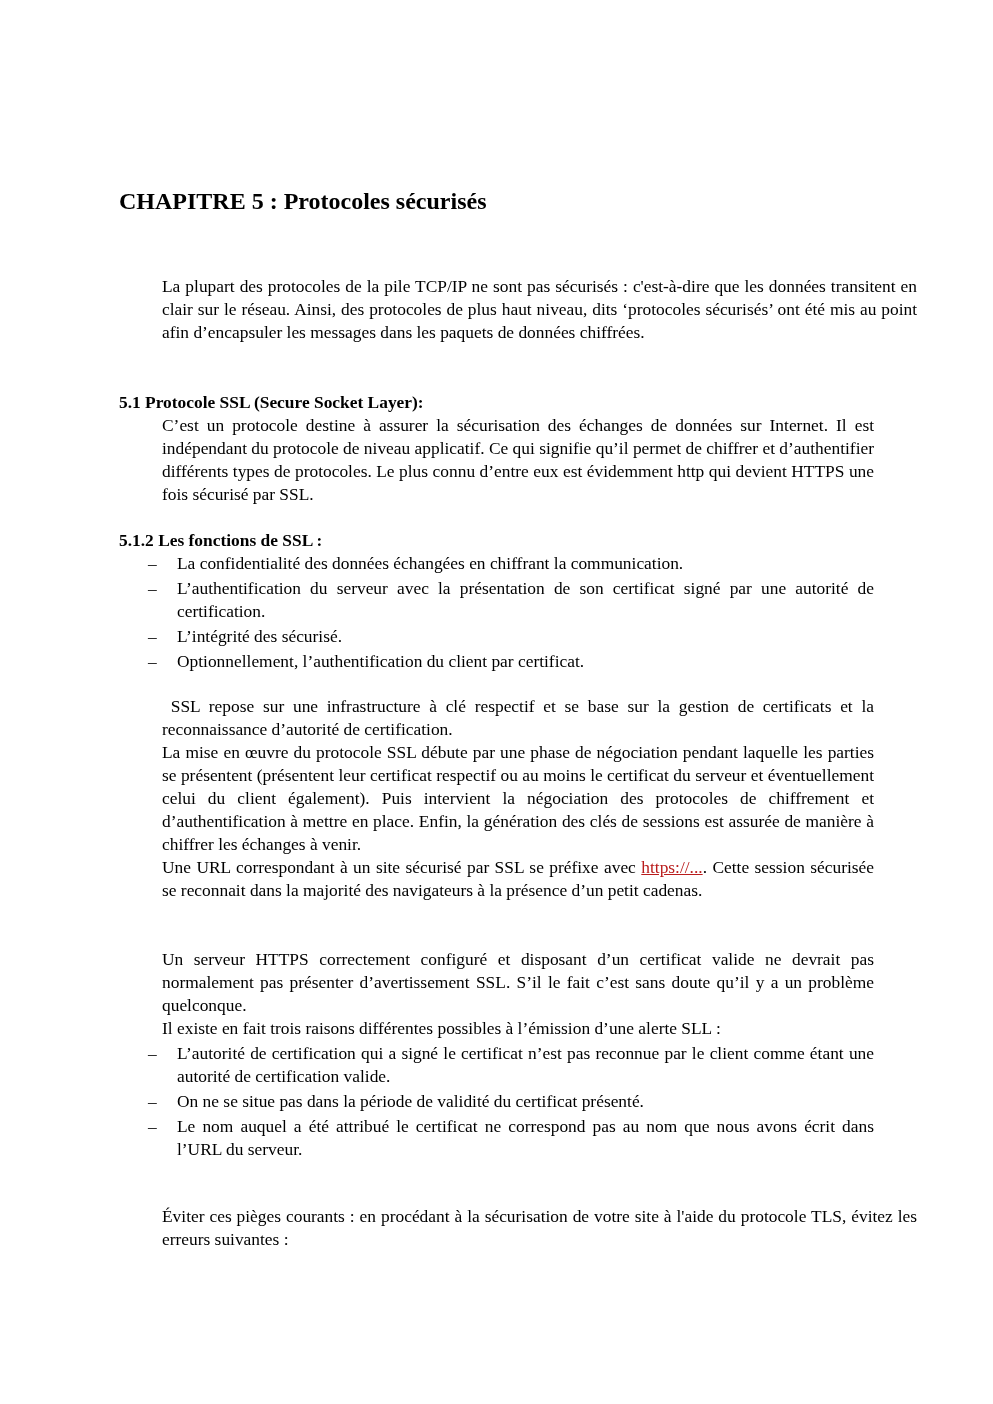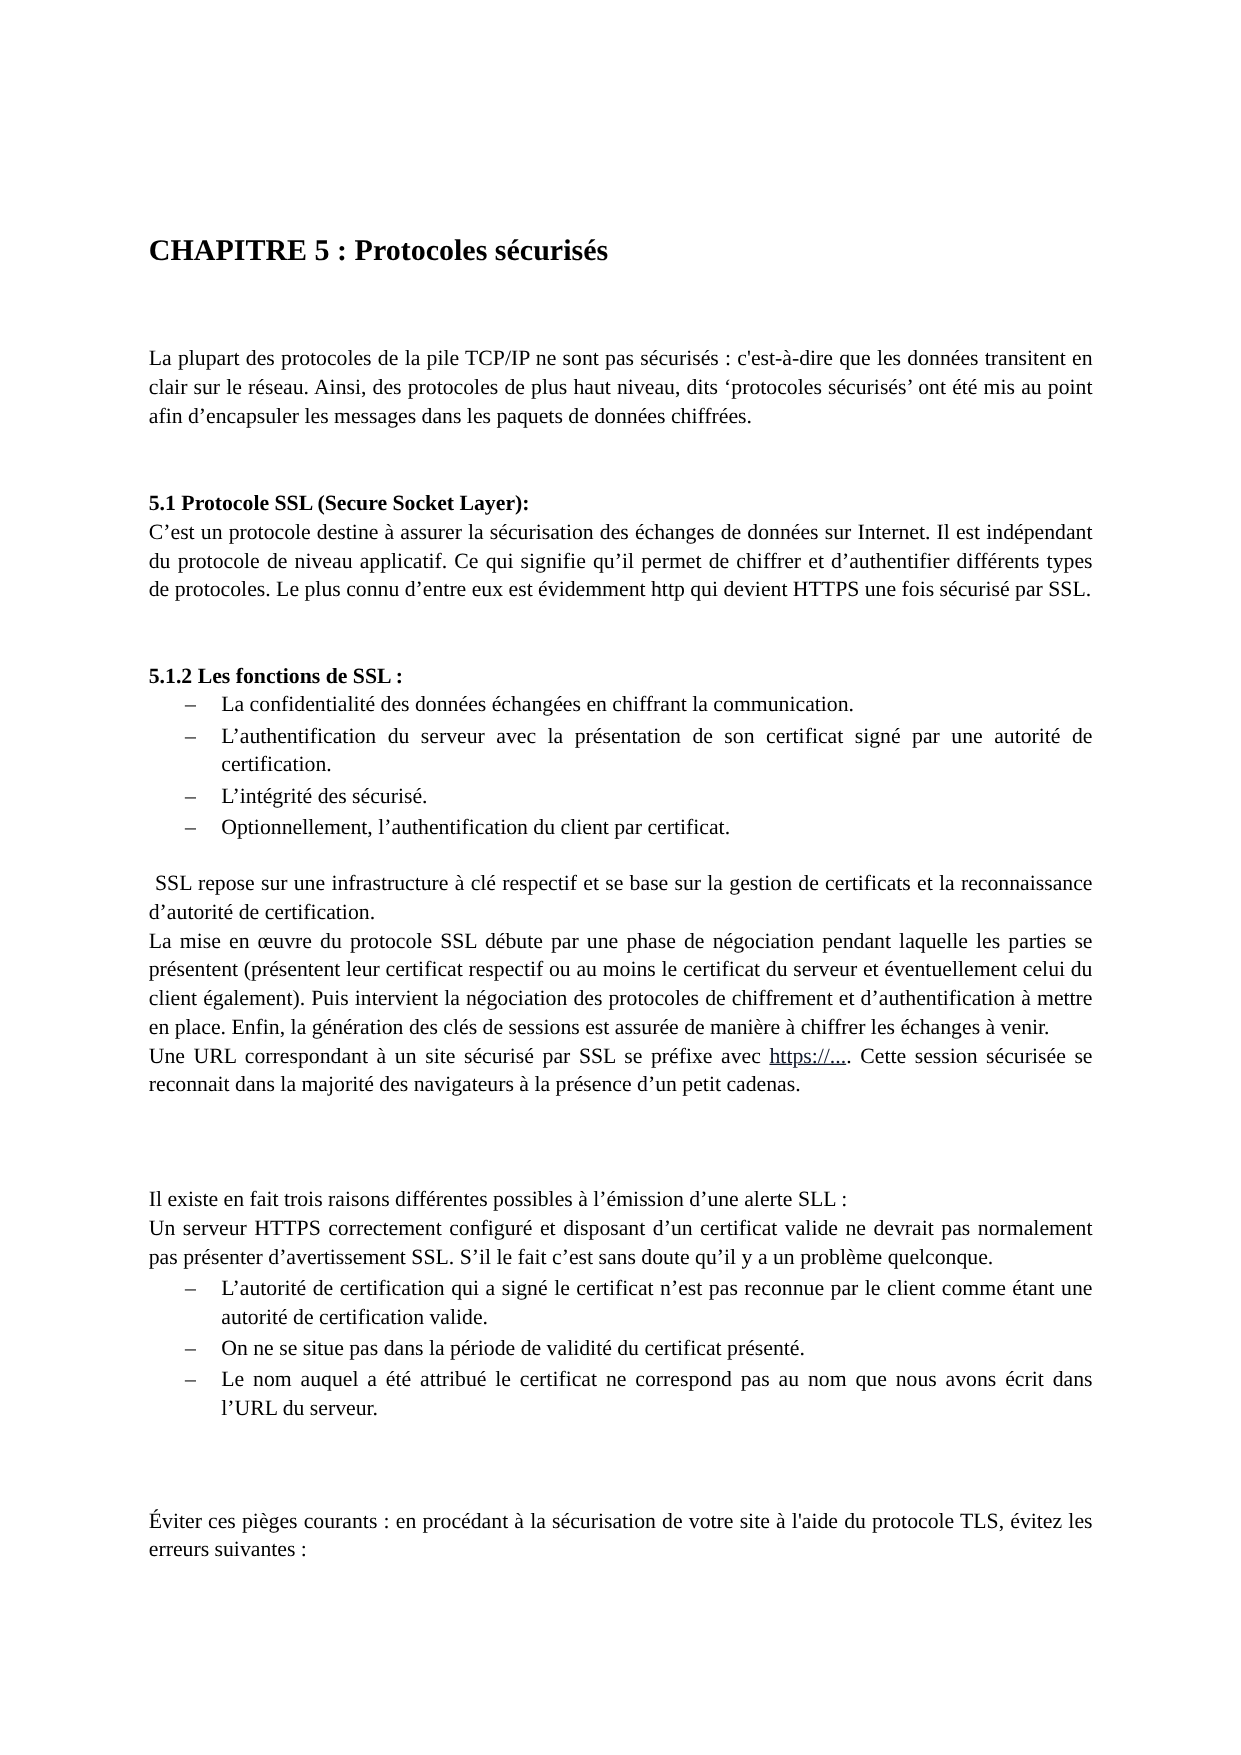--- a/index.html
+++ b/index.html
@@ -2,27 +2,27 @@
 <html><head>
 <meta charset="utf-8">
 <style>
   html, body { margin: 0; padding: 0; background: #ffffff; }
   body { width: 993px; height: 1404px; position: relative; overflow: hidden;
          font-family: "Liberation Serif", "DejaVu Serif", serif; color: #000; }
   .page { position: absolute; left: 119px; top: 0; width: 755px; }
   .title { position: absolute; left: 0; width: 755px; top: 169px; text-align: left;
            font-weight: bold; font-size: 24px; line-height: 32px; }
   .block { position: absolute; left: 0; width: 755px; font-size: 17.4px; line-height: 23px; }
-  .just { text-align: justify; text-align-last: left; }
+  .just { text-align: justify; text-align-last: left; margin-left: 43px; }
   .h { font-weight: bold; }
   p { margin: 0; }
   ul.dash { list-style: none; margin: 0; padding: 0; }
   ul.dash li { position: relative; padding-left: 58px; text-align: justify; text-align-last: left; }
   ul.dash li .bullet { position: absolute; left: 29px; top: 0; }
-  a.link { color: #0f172a; text-decoration: underline; }
+  a.link { color: #b91c1c; text-decoration: underline; }
 </style>
 </head>
 <body>
 
 <div class="page">
 
   <h1 class="title">CHAPITRE 5 : Protocoles sécurisés</h1>
 
   <p class="block just" style="top:275px;">La plupart des protocoles de la pile TCP/IP ne sont pas sécurisés : c'est-à-dire que les données transitent en clair sur le réseau. Ainsi, des protocoles de plus haut niveau, dits ‘protocoles sécurisés’ ont été mis au point afin d’encapsuler les messages dans les paquets de données chiffrées.</p>
 
@@ -41,22 +41,22 @@
     </ul>
   </section>
 
   <section class="block" style="top:695px;">
     <p class="just" style="white-space:pre-wrap;"> SSL repose sur une infrastructure à clé respectif et se base sur la gestion de certificats et la reconnaissance d’autorité de certification.</p>
     <p class="just">La mise en œuvre du protocole SSL débute par une phase de négociation pendant laquelle les parties se présentent (présentent leur certificat respectif ou au moins le certificat du serveur et éventuellement celui du client également). Puis intervient la négociation des protocoles de chiffrement et d’authentification à mettre en place. Enfin, la génération des clés de sessions est assurée de manière à chiffrer les échanges à venir.</p>
     <p class="just"><span>Une URL correspondant à un site sécurisé par SSL se préfixe avec </span><a class="link" href="#">https://...</a><span>. Cette session sécurisée se reconnait dans la majorité des navigateurs à la présence d’un petit cadenas.</span></p>
   </section>
 
   <section class="block" style="top:948px;">
+    <p class="just">Un serveur HTTPS correctement configuré et disposant d’un certificat valide ne devrait pas normalement pas présenter d’avertissement SSL. S’il le fait c’est sans doute qu’il y a un problème quelconque.</p>
     <p class="just">Il existe en fait trois raisons différentes possibles à l’émission d’une alerte SLL :</p>
-    <p class="just">Un serveur HTTPS correctement configuré et disposant d’un certificat valide ne devrait pas normalement pas présenter d’avertissement SSL. S’il le fait c’est sans doute qu’il y a un problème quelconque.</p>
     <ul class="dash" style="margin-top:2px;">
       <li><span class="bullet">–</span><span>L’autorité de certification qui a signé le certificat n’est pas reconnue par le client comme étant une autorité de certification valide.</span></li>
       <li style="margin-top:2px;"><span class="bullet">–</span><span>On ne se situe pas dans la période de validité du certificat présenté.</span></li>
       <li style="margin-top:2px;"><span class="bullet">–</span><span>Le nom auquel a été attribué le certificat ne correspond pas au nom que nous avons écrit dans l’URL du serveur.</span></li>
     </ul>
   </section>
 
   <p class="block just" style="top:1205px;">Éviter ces pièges courants : en procédant à la sécurisation de votre site à l'aide du protocole TLS, évitez les erreurs suivantes :</p>
 
 </div>

